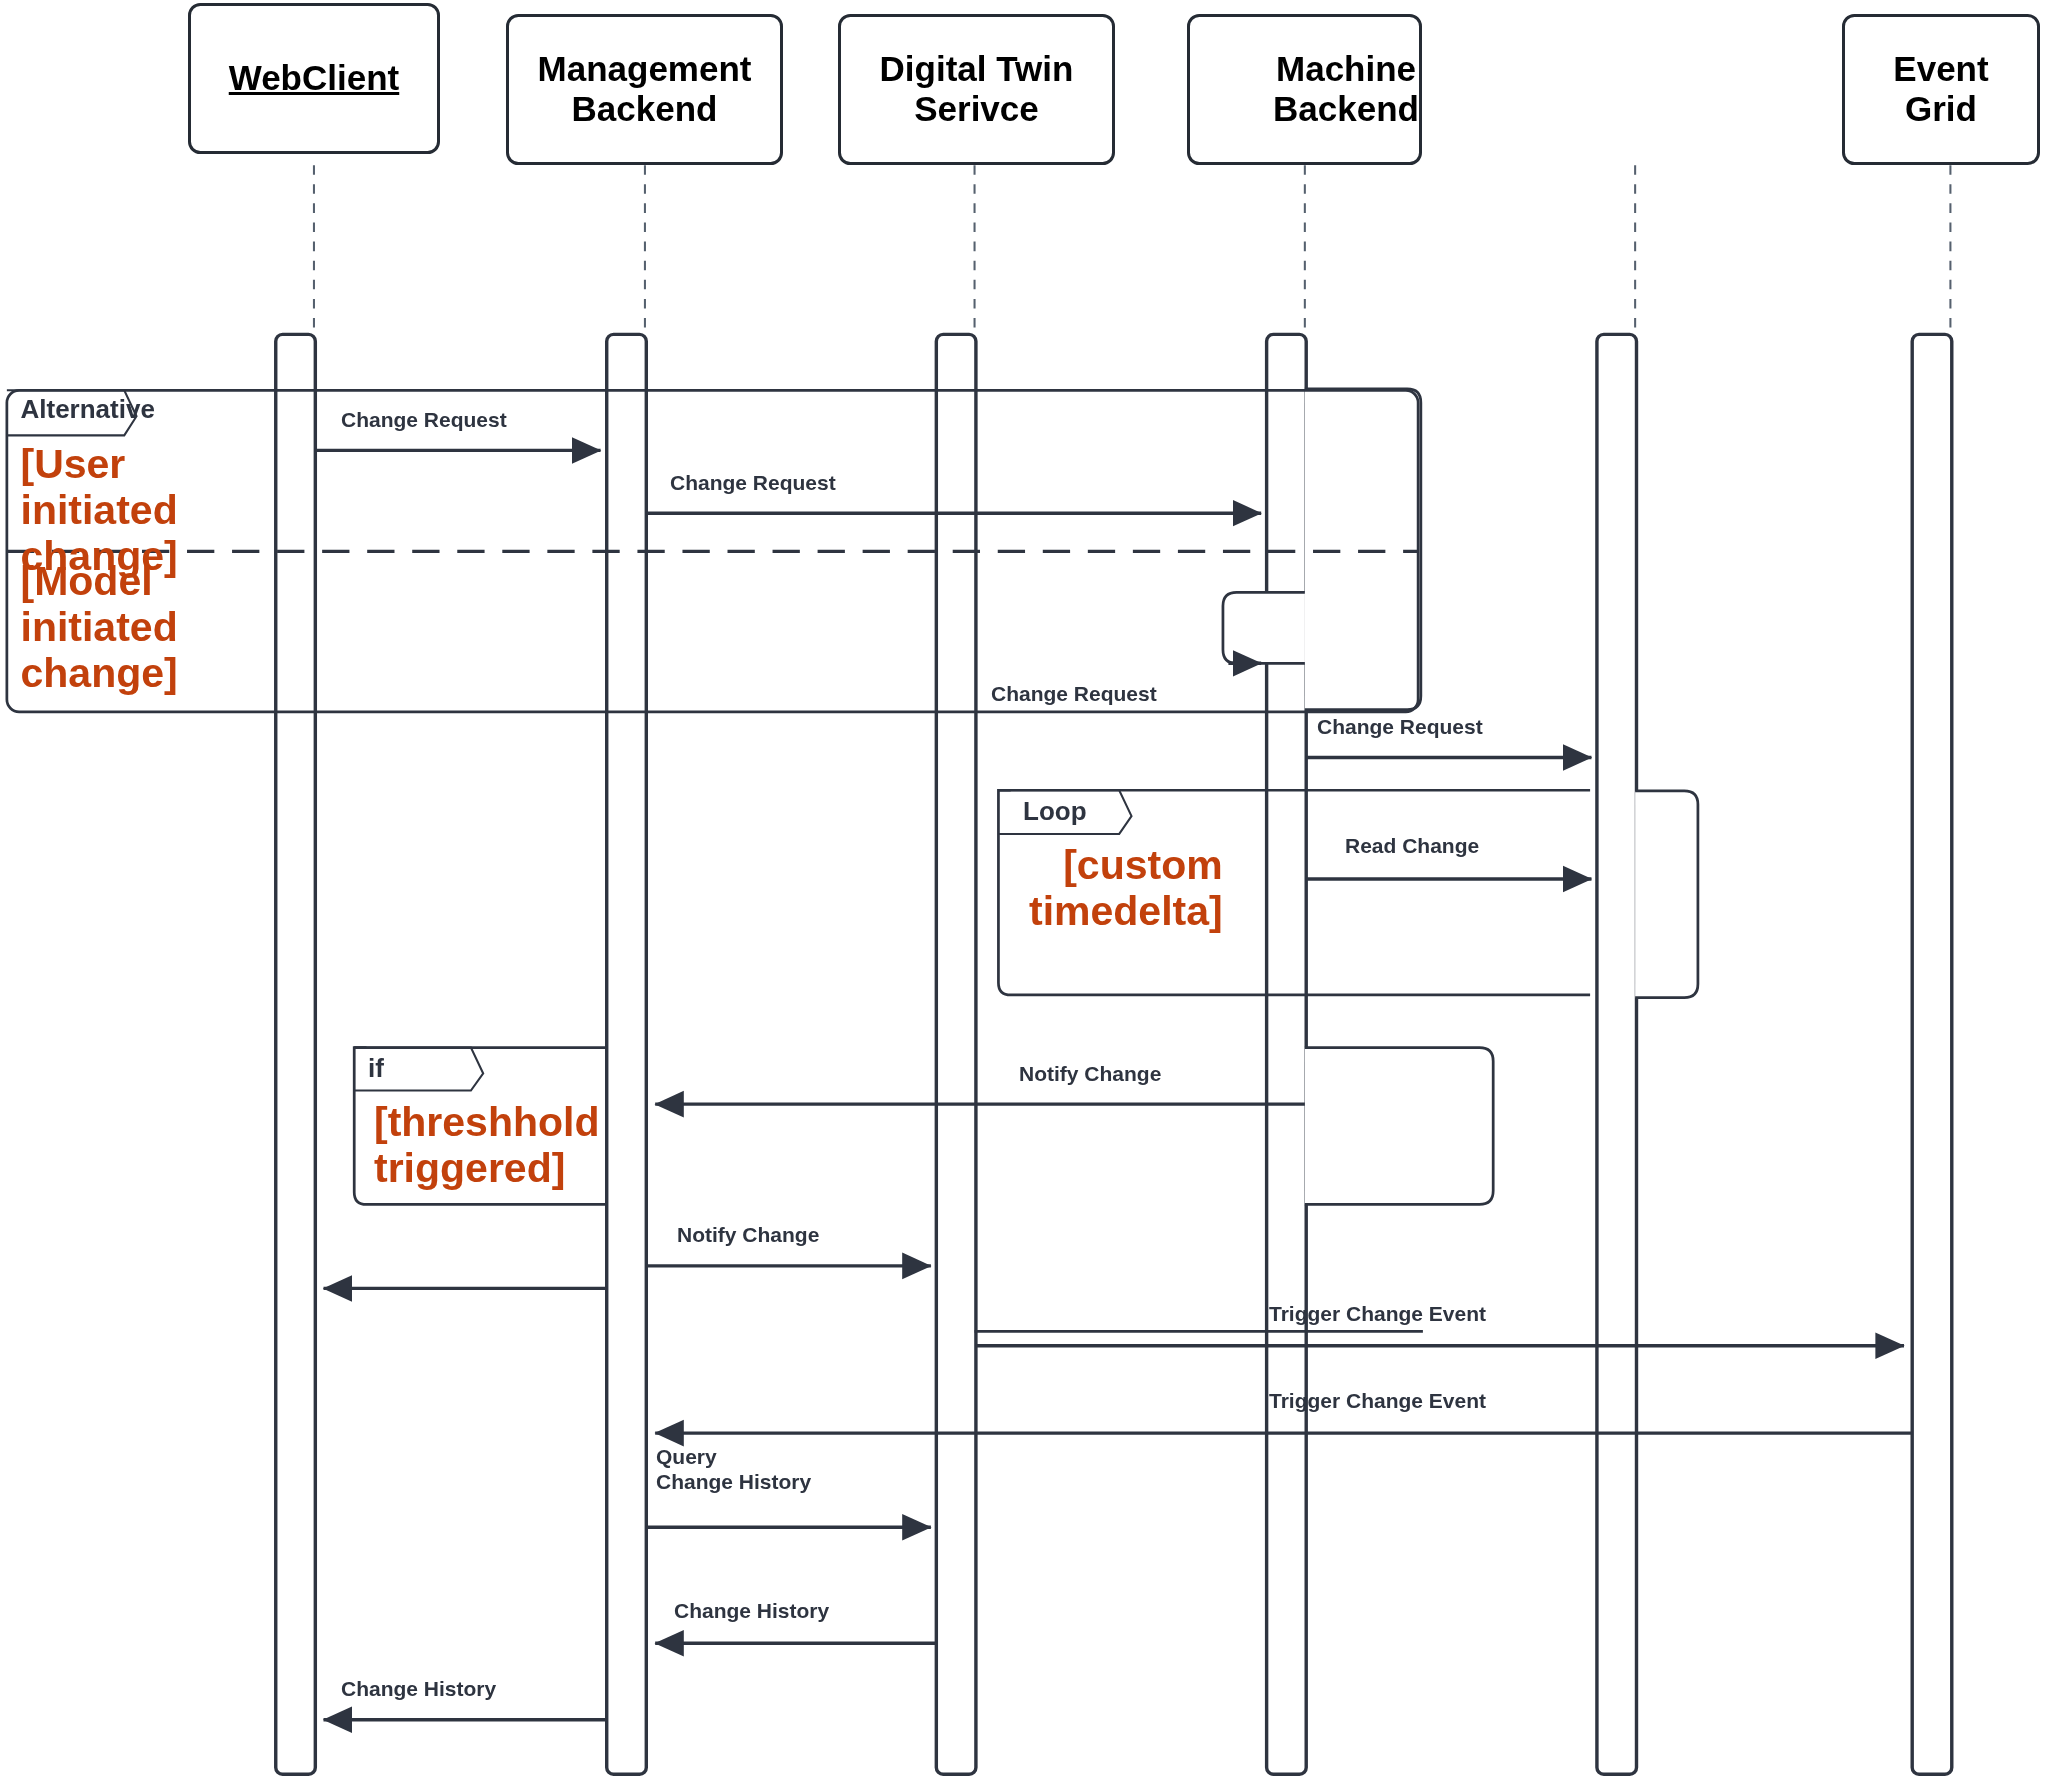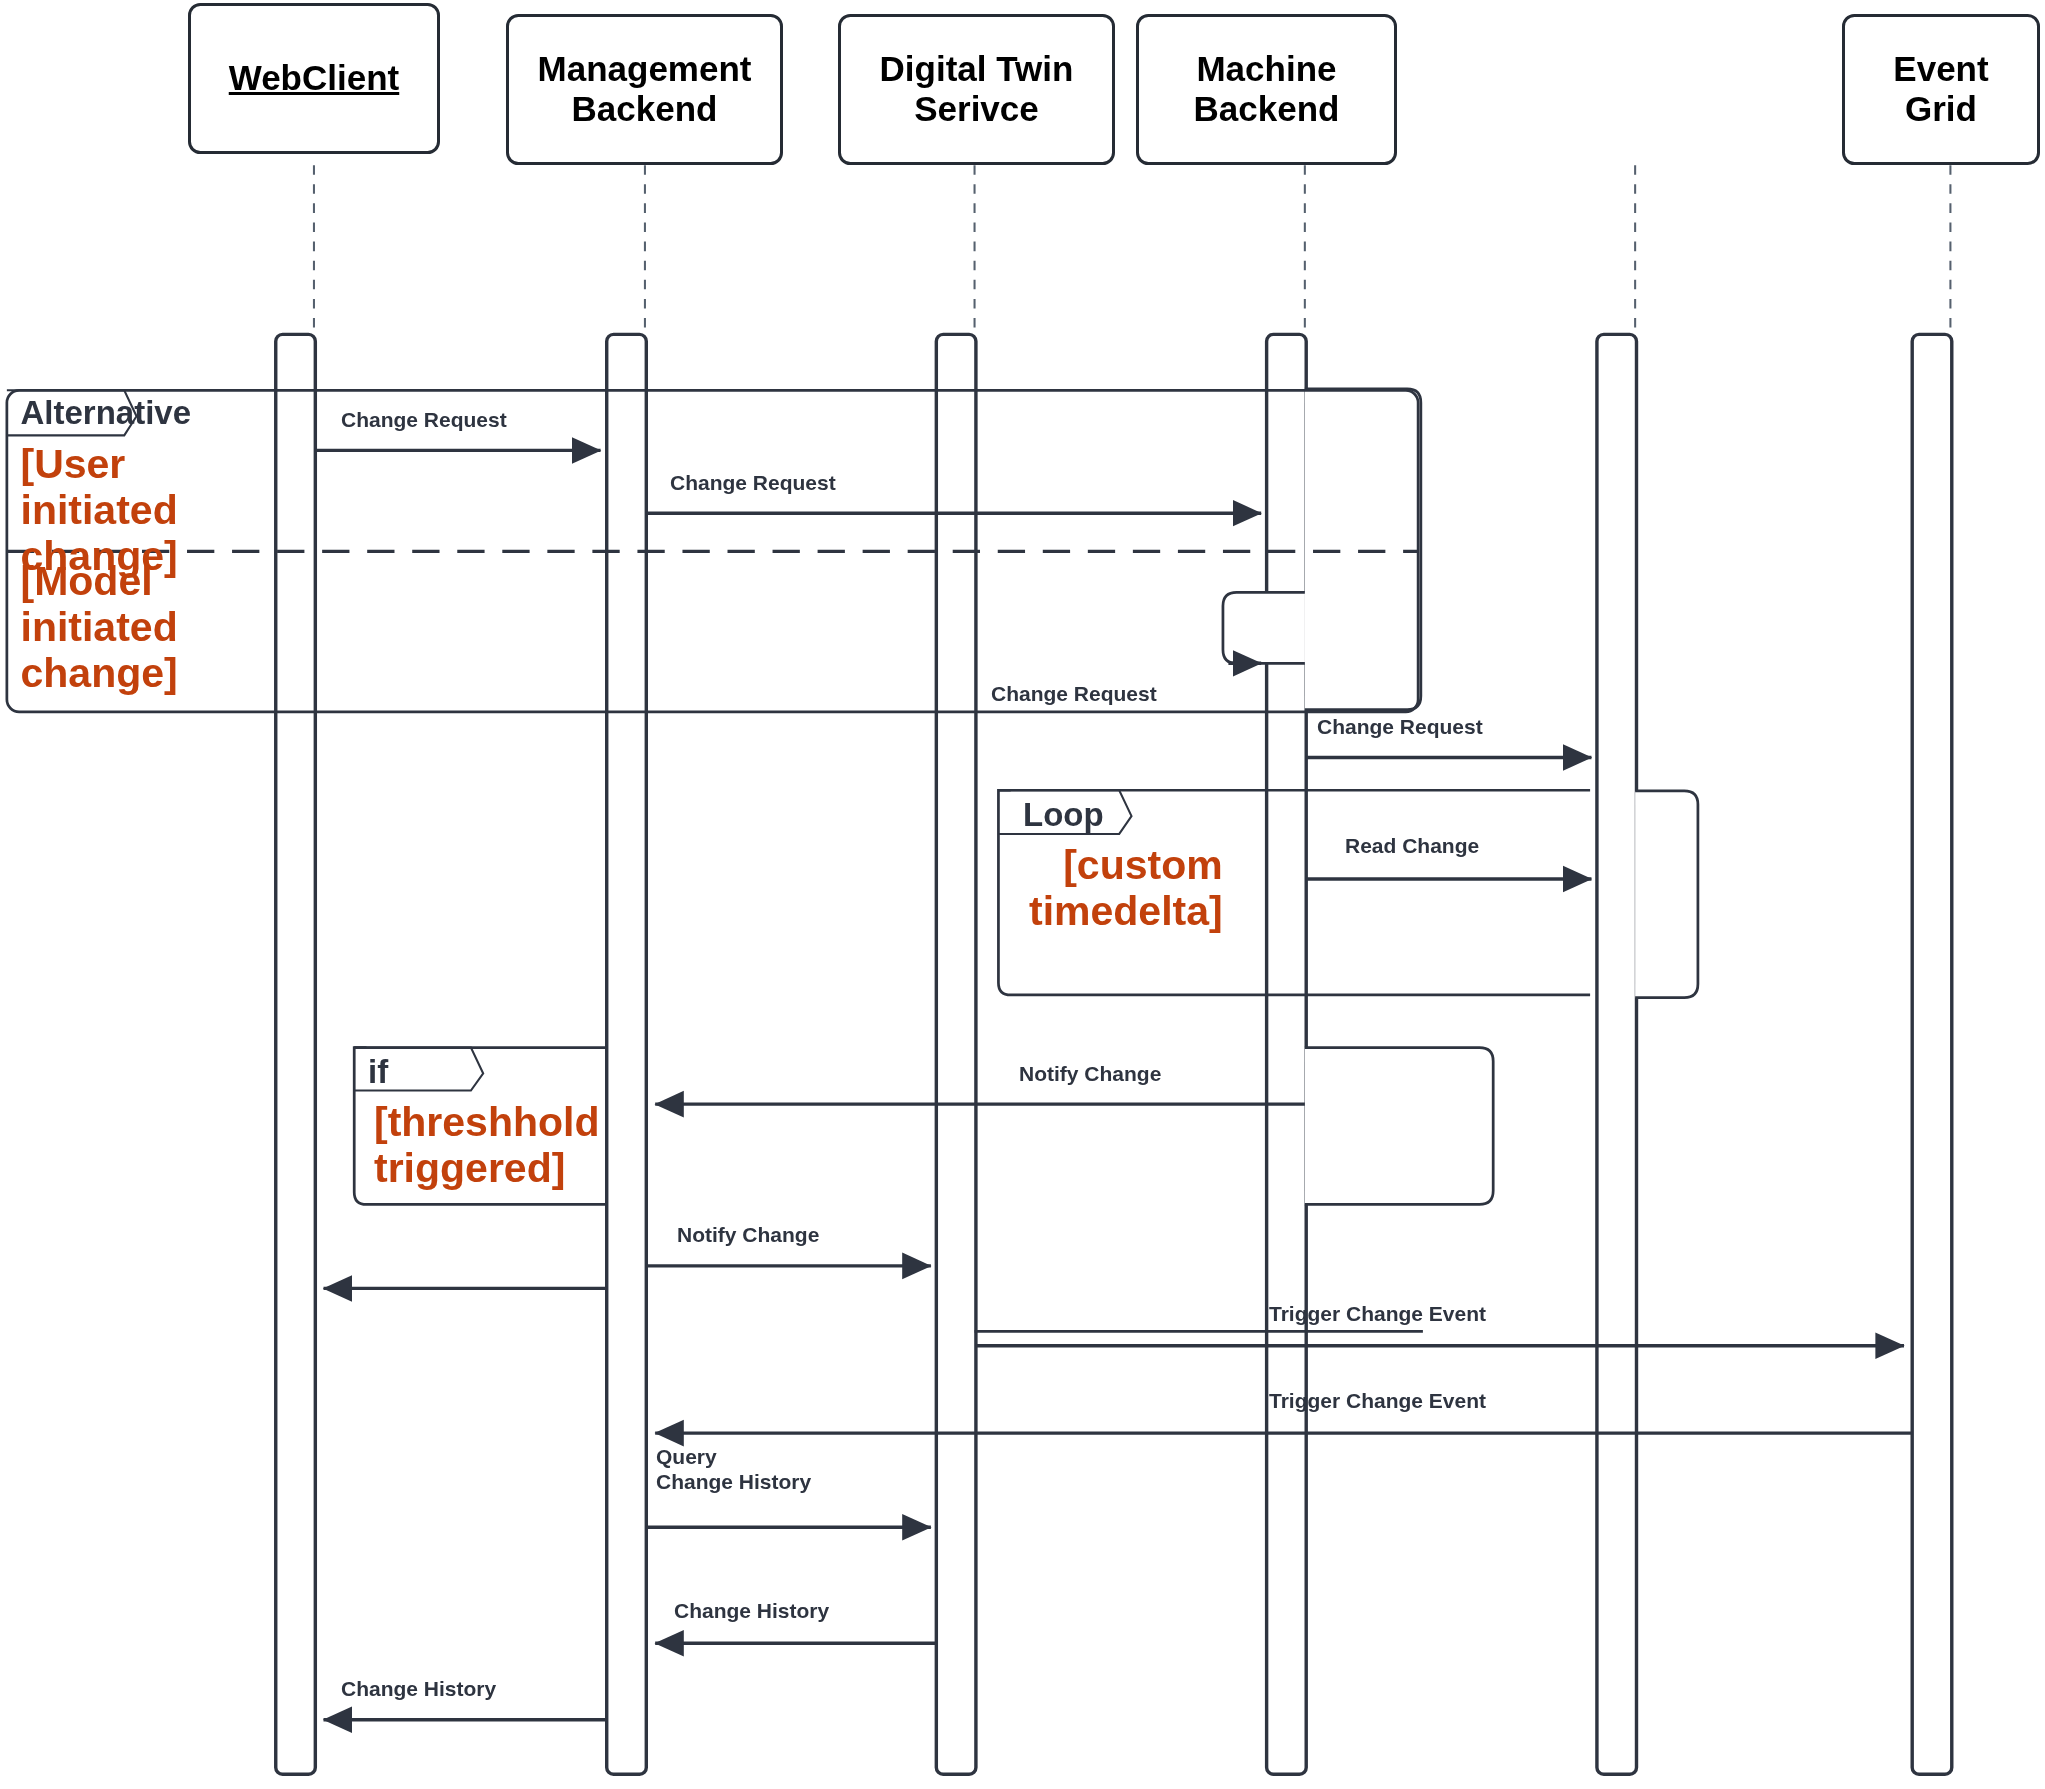--- a/index.html
+++ b/index.html
@@ -27,21 +27,21 @@
     position:absolute;
     font-weight:bold;
     font-size:21px;
     line-height:1.12;
     color:#2e3440;
     white-space:pre;
   }
   .frag-tag{
     position:absolute;
     font-weight:bold;
-    font-size:33px;
+    font-size:26px;
     color:#2e3440;
     white-space:pre;
   }
   .frag-cond{
     position:absolute;
     font-weight:bold;
     font-size:41px;
     line-height:1.12;
     color:#c2410c;
     white-space:pre;
@@ -56,21 +56,21 @@
     <span>WebClient</span>
   </div>
   <div class="lifeline-box" style="left:506px;top:13.6px;width:277px;height:151px;">
     <span style="white-space:pre-line;">Management
 Backend</span>
   </div>
   <div class="lifeline-box" style="left:838px;top:13.6px;width:277px;height:151px;">
     <span style="white-space:pre-line;">Digital Twin
 Serivce</span>
   </div>
-  <div class="lifeline-box" style="left:1136px;top:13.6px;width:261px;height:151px;">
+  <div class="lifeline-box" style="left:1187px;top:13.6px;width:235px;height:151px;justify-content:flex-end;">
     <span style="white-space:pre-line;">Machine
 Backend</span>
   </div>
   <div class="lifeline-box" style="left:1842px;top:13.6px;width:198px;height:151px;">
     <span style="white-space:pre-line;">Event
 Grid</span>
   </div>
 
   <svg class="layer" viewBox="0 0 2998 2623">
     <defs>

